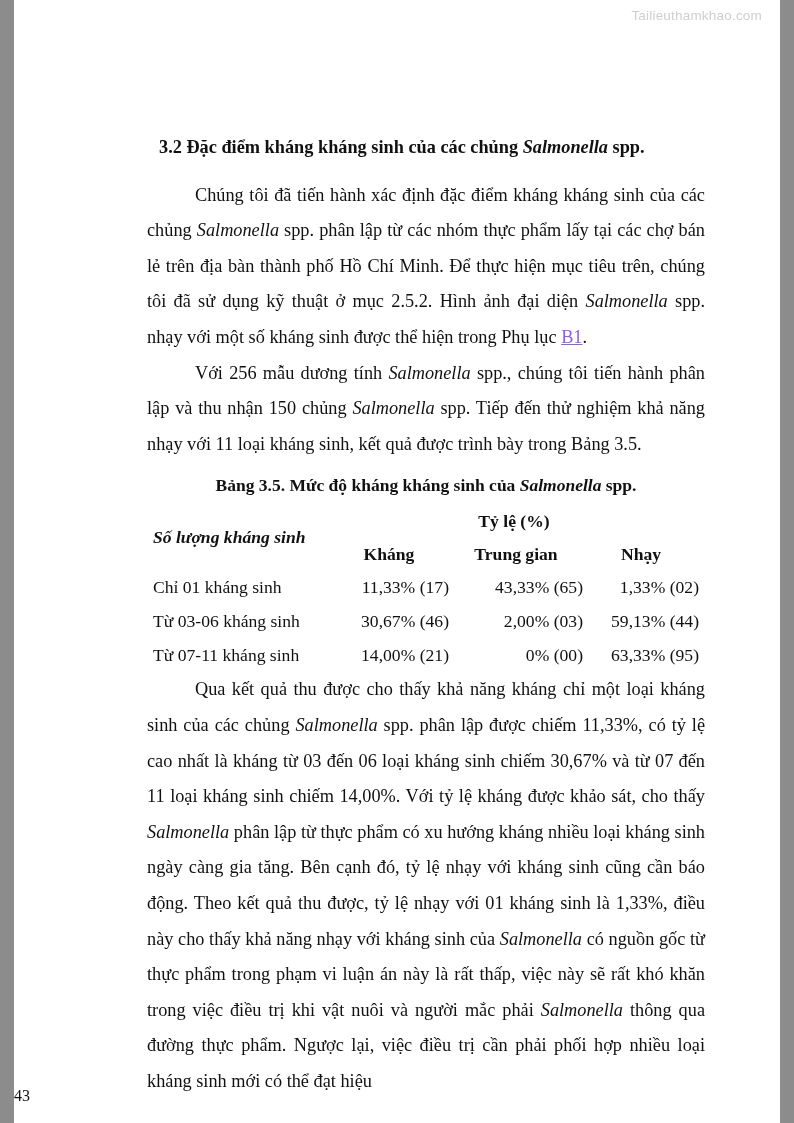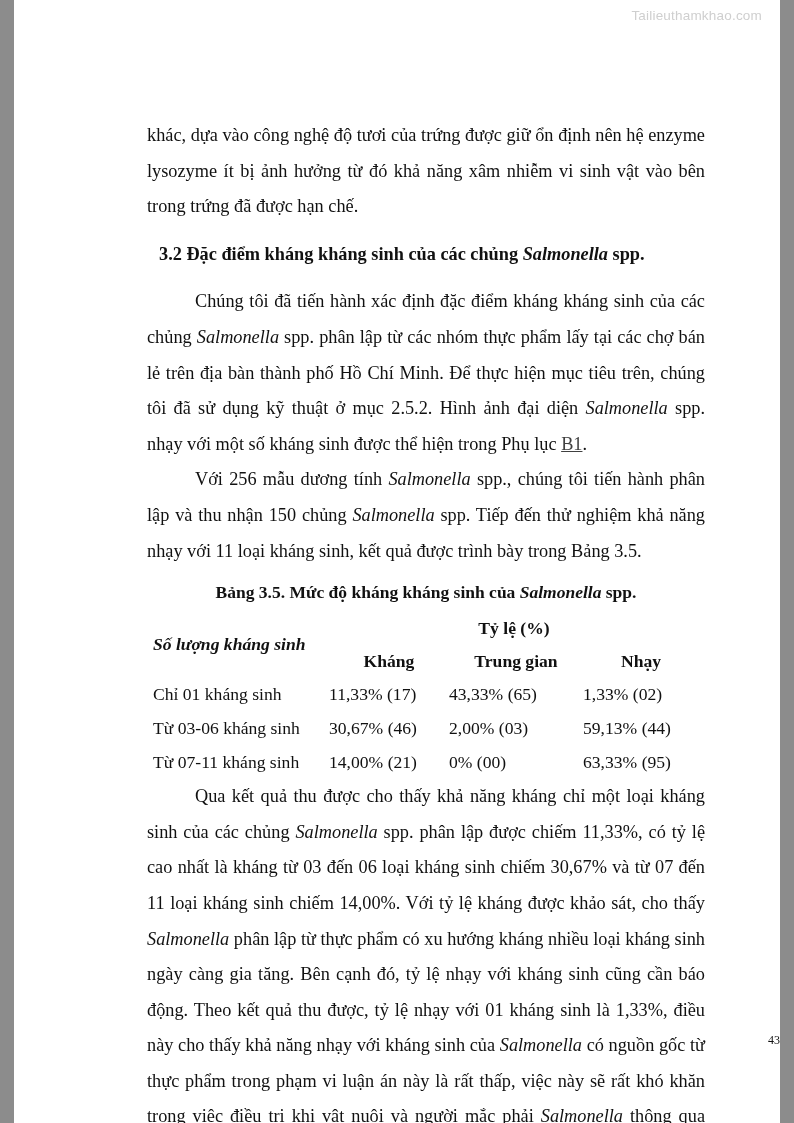--- a/index.html
+++ b/index.html
@@ -56,21 +56,21 @@
   h3.heading {
     margin: 12px;
     font-size: 18.3px;
     line-height: 35.6px;
     font-weight: bold;
     text-align: left;
   }
 
   .it { font-style: italic; }
   .link {
-    color: #404040;
+    color: #8b5cf6;
     text-decoration: underline;
   }
 
   
   .table-block {
     margin-top: 8px;
   }
   .table-caption {
     font-size: 17.5px;
     font-weight: bold;
@@ -113,48 +113,47 @@
     font-weight: bold;
     height: 32px;
   }
   td.c-name {
     text-align: left;
     padding-left: 10px;
     height: 34px;
     box-sizing: border-box;
   }
   td.c-val {
-    text-align: left;
+    text-align: right;
     height: 34px;
   }
   col.w-name { width: 176px; }
   col.w-k    { width: 120px; }
   col.w-t    { width: 134px; }
   col.w-n    { width: 116px; }
 
   
   .page-number {
     position: absolute;
     left: 0;
     right: 0;
-    top: 1033px;
-    text-align: right;
-    font-size: 12px;
+    top: 1087px;
+    text-align: left;
+    font-size: 16px;
   }
 </style>
 </head>
 <body>
 
 <div class="page">
 
   <div class="watermark">Tailieuthamkhao.com</div>
 
   <div class="content">
 
-    <p class="para"><span>khác, dựa vào công nghệ độ tươi của trứng được giữ ổn định nên hệ enzyme lysozyme</span> <span>ít bị ảnh hưởng từ đó khả năng xâm nhiễm vi sinh vật vào bên trong trứng đã được</span> <span>hạn chế.</span></p>
 
     <h3 class="heading"><span>3.2 Đặc điểm kháng kháng sinh của các chủng </span><span class="it">Salmonella</span><span> spp.</span></h3>
 
     <p class="para indent"><span>Chúng tôi đã tiến hành xác định đặc điểm kháng kháng sinh của các chủng </span><span class="it">Salmonella</span><span> spp. phân lập từ các nhóm thực phẩm lấy tại các chợ bán lẻ trên địa bàn thành phố Hồ Chí Minh. Để thực hiện mục tiêu trên, chúng tôi đã sử dụng kỹ thuật ở mục 2.5.2. Hình ảnh đại diện </span><span class="it">Salmonella</span><span> spp. nhạy với một số kháng sinh được thể hiện trong Phụ lục </span><a class="link" href="#">B1</a><span>.</span></p>
 
 
     <p class="para indent"><span>Với 256 mẫu dương tính </span><span class="it">Salmonella</span><span> spp., chúng tôi tiến hành phân lập và thu nhận 150 chủng </span><span class="it">Salmonella</span><span> spp. Tiếp đến thử nghiệm khả năng nhạy với 11 loại kháng sinh, kết quả được trình bày trong Bảng 3.5.</span></p>
 
     <div class="table-block">
 

